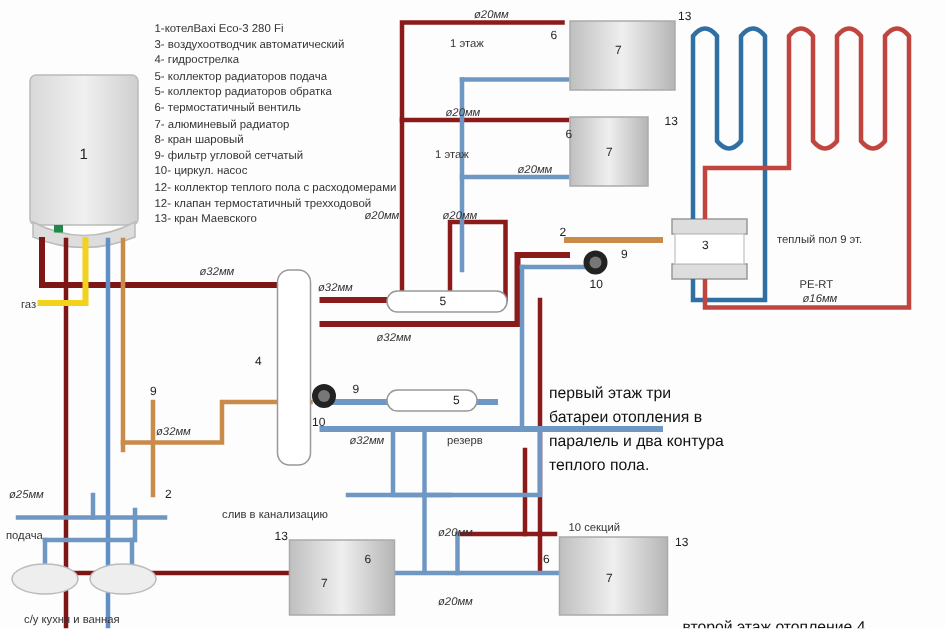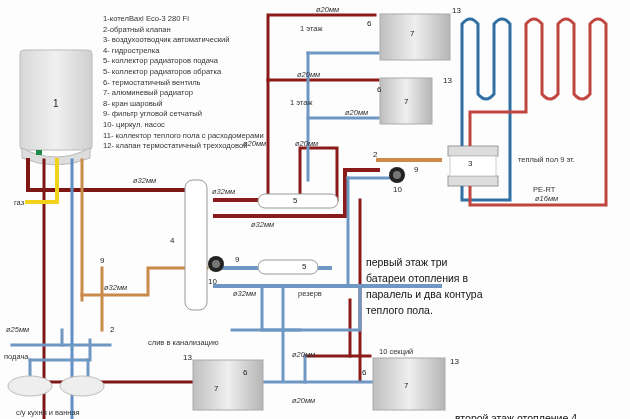--- a/index.html
+++ b/index.html
@@ -114,32 +114,32 @@
   </g>
 
   <g>
     <ellipse cx="30" cy="386" rx="22" ry="10" fill="#eee" stroke="#bbb"></ellipse>
     <ellipse cx="82" cy="386" rx="22" ry="10" fill="#eee" stroke="#bbb"></ellipse>
   </g>
 </svg>
 
 <div class="legend">
   <div>1-котелBaxi Eco-3 280 Fi</div>
-  <div>2-обратный клапан</div>
   <div>3- воздухоотводчик автоматический</div>
   <div>4- гидрострелка</div>
   <div>5- коллектор радиаторов подача</div>
   <div>5- коллектор радиаторов обратка</div>
   <div>6- термостатичный вентиль</div>
   <div>7- алюминевый радиатор</div>
   <div>8- кран шаровый</div>
   <div>9- фильтр угловой сетчатый</div>
   <div>10- циркул. насос</div>
-  <div>11- коллектор теплого пола с расходомерами</div>
+  <div>12- коллектор теплого пола с расходомерами</div>
   <div>12- клапан термостатичный  трехходовой</div>
+  <div>13- кран Маевского</div>
 </div>
 
 <span class="num" style="left:53px;top:98px;font-size:10px">1</span>
 <span class="lbl" style="left:14px;top:198px">газ</span>
 <span class="lbl" style="left:4px;top:352px">подача</span>
 <span class="lbl" style="left:16px;top:408px">с/у кухня и  ванная</span>
 
 <span class="dim" style="left:6px;top:325px">ø25мм</span>
 <span class="dim" style="left:133px;top:176px">ø32мм</span>
 <span class="dim" style="left:212px;top:187px">ø32мм</span>

